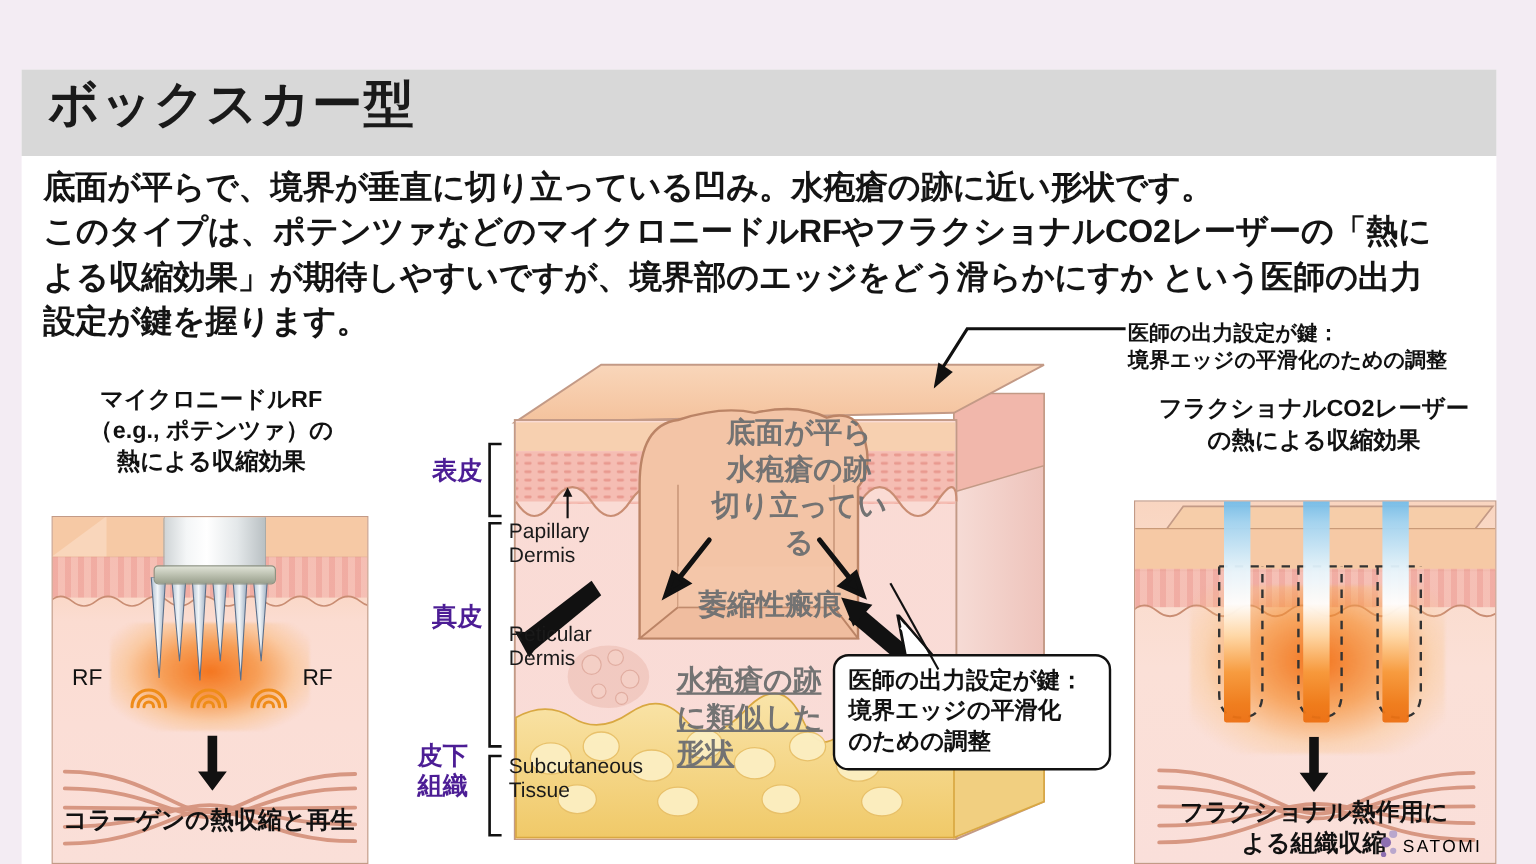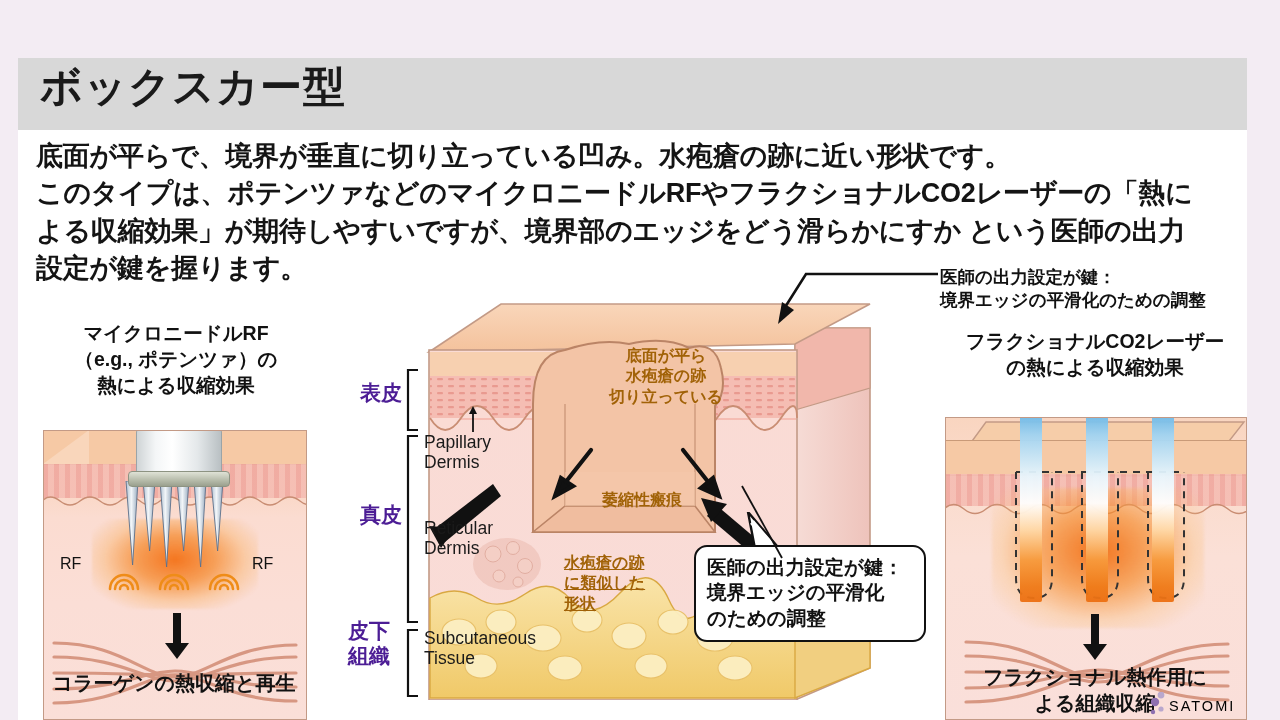--- a/index.html
+++ b/index.html
@@ -78,21 +78,21 @@
     position:absolute;left:92px;top:-2px;width:84px;height:44px;border-radius:4px 4px 2px 2px;
     background:linear-gradient(90deg,#cfd4d6 0%,#f4f6f7 22%,#ffffff 42%,#e4e8ea 72%,#b9c0c3 100%);
     border:1px solid #9aa4a8;border-top:none;
   }
   .needle-flange{
     position:absolute;left:84px;top:40px;width:100px;height:14px;border-radius:4px;
     background:linear-gradient(180deg,#dfe2d6 0%,#b9bead 55%,#9aa08e 100%);
     border:1px solid #8d9382;
   }
   .rf-label{
-    position:absolute;font-size:16px;color:#111;font-weight:400;
+    position:absolute;font-size:19px;color:#111;font-weight:400;
   }
   .arrow-down{
     position:absolute;left:120px;top:182px;width:26px;height:46px;
   }
   .left-caption{
     position:absolute;left:43px;top:630px;width:262px;text-align:center;
     font-size:20px;font-weight:bold;color:#111;
   }
 
   
@@ -103,21 +103,21 @@
   .bracket{position:absolute;}
 
   .center-block{
     position:absolute;left:415px;top:252px;width:470px;height:408px;
   }
   .dermis-term{
     position:absolute;font-size:17.5px;color:#1a1a1a;line-height:1.16;
     font-family:"Liberation Sans",sans-serif;
   }
   .jp-anno{
-    position:absolute;font-size:16px;font-weight:bold;color:#a16207;
+    position:absolute;font-size:24px;font-weight:bold;color:#737373;
     line-height:1.28;text-align:center;
   }
   .callout{
     position:absolute;background:#fff;border:2.4px solid #111;border-radius:13px;
     font-size:19.5px;font-weight:bold;color:#111;line-height:1.3;
     padding:8px 11px 9px 11px;
   }
   .callout-tail{position:absolute;}
 
   .lead-note{

